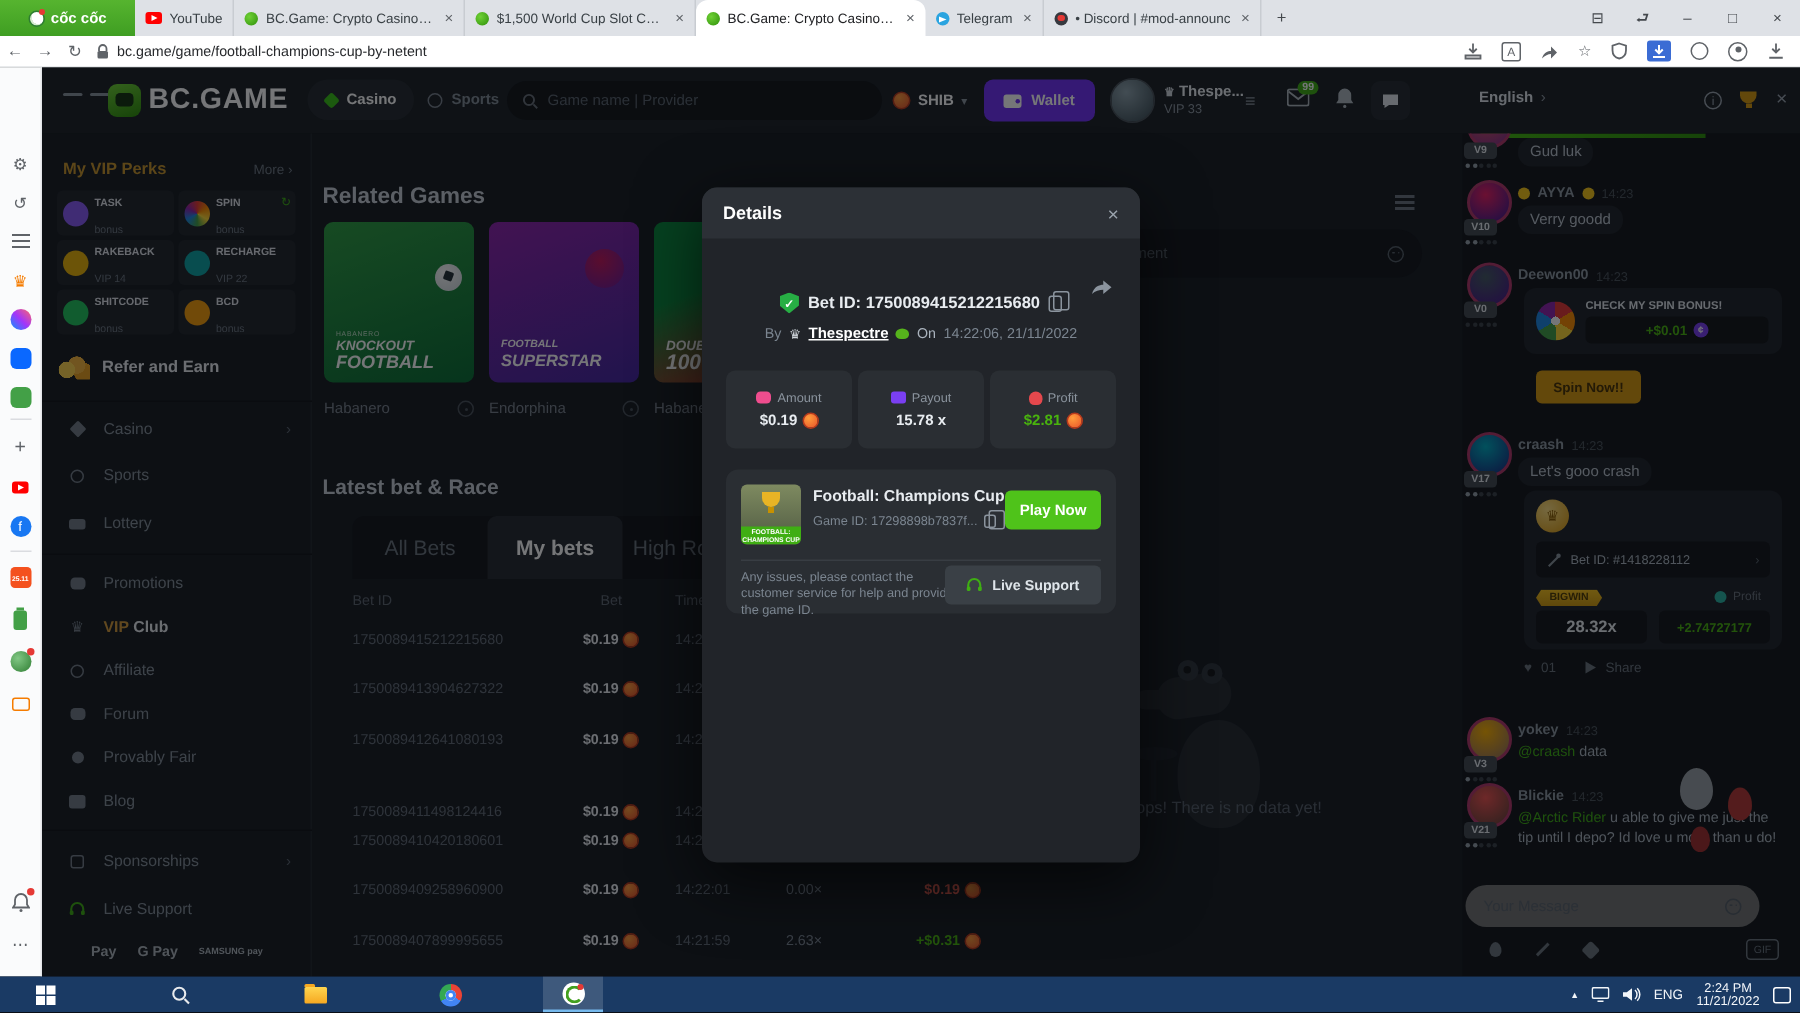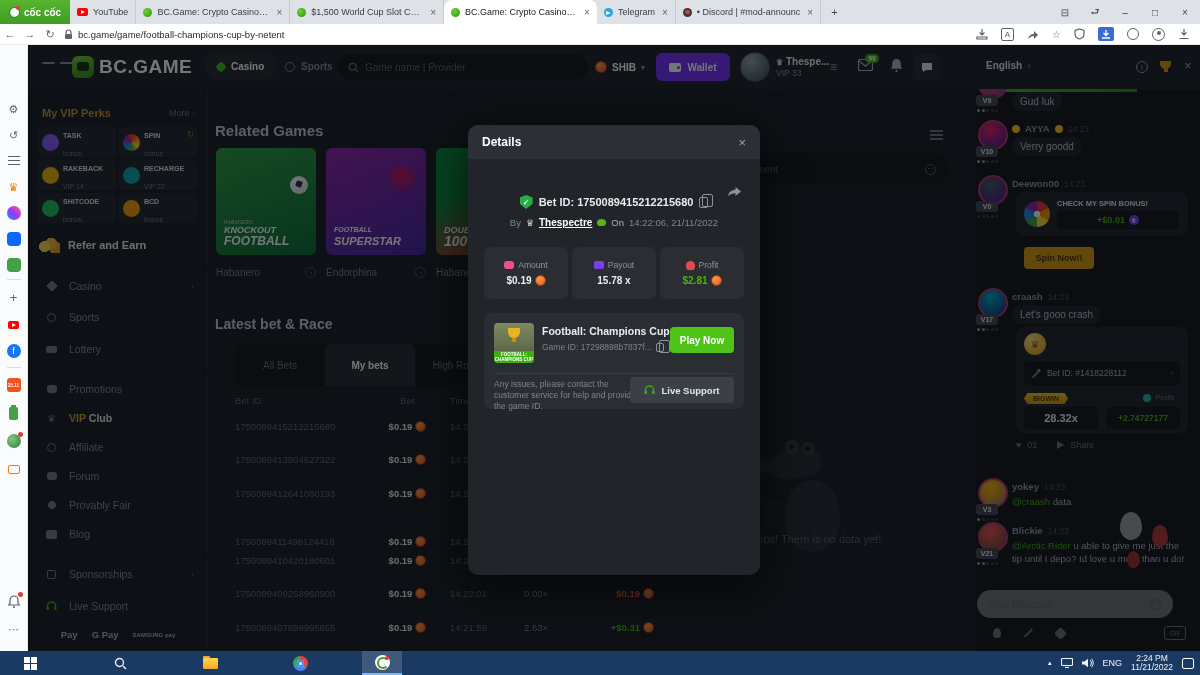--- a/index.html
+++ b/index.html
@@ -1,20 +1,20 @@
 <!DOCTYPE html>
 <html><head>
 <meta charset="utf-8">
 <style>
 *{margin:0;padding:0;box-sizing:border-box}
 body{font-family:"Liberation Sans",sans-serif;background:#000}
 #root{position:relative;width:1200px;height:675px;background:#0d0f12;overflow:hidden}
 
 #tabbar{position:absolute;left:0;top:0;width:1200px;height:24px;background:#dee1e6;display:flex;align-items:stretch}
-#brand{width:70px;background:linear-gradient(180deg,#56b42f,#3f9e22);color:#fff;font-weight:bold;font-size:10px;display:flex;align-items:center;justify-content:center;gap:4px}
+#brand{width:90px;background:linear-gradient(180deg,#56b42f,#3f9e22);color:#fff;font-weight:bold;font-size:10px;display:flex;align-items:center;justify-content:center;gap:4px}
 .brand-logo{width:11px;height:11px;border-radius:50%;background:radial-gradient(circle at 60% 40%,#fff 55%,#d7ecd0 56%);border:1.5px solid #2e7d32;position:relative}
 .brand-logo:after{content:"";position:absolute;right:-1px;top:-2px;width:4px;height:4px;border-radius:50%;background:#e53935}
 .tab{display:flex;align-items:center;gap:5px;padding:0 7px;font-size:9px;color:#394045;border-right:1px solid #c8ccd1;white-space:nowrap}
 .tab.active{background:#fff;border-radius:8px 8px 0 0;border-right:none;color:#202124}
 .tab .lbl{overflow:hidden;text-overflow:ellipsis;max-width:112px}
 .tclose{color:#5f6368;font-size:10px;margin-left:2px}
 .fav{width:9px;height:9px;border-radius:50%;flex:none;position:relative}
 .fav.yt{width:11px;height:8px;border-radius:2px;background:#f00}
 .fav.yt:after{content:"";position:absolute;left:4px;top:2px;border-left:4px solid #fff;border-top:2px solid transparent;border-bottom:2px solid transparent}
 .fav.bc{background:radial-gradient(circle at 35% 35%,#6fd135,#2e8f0a)}
@@ -94,21 +94,21 @@
 .gtag{font-size:4.5px;letter-spacing:.5px;color:#e8f5e9;opacity:.8}
 .gl1{font-size:9px;font-weight:900;font-style:italic;color:#fff;line-height:10px}
 .gl2{font-size:12px;font-weight:900;font-style:italic;color:#fff;line-height:12px}
 .gtext{position:absolute;left:8px;bottom:8px}
 .soccer{position:absolute;right:8px;top:28px;width:18px;height:18px;border-radius:50%;background:radial-gradient(circle at 35% 30%,#fff,#cfd8dc);}
 .soccer:after{content:"";position:absolute;left:6px;top:5px;width:6px;height:6px;background:#263238;border-radius:1px;transform:rotate(20deg)}
 .provrow{position:absolute;width:100px;display:flex;align-items:center;justify-content:space-between;font-size:10px;color:#79828c}
 .infoc{width:11px;height:11px;border-radius:50%;border:1px solid #4a525a;position:relative}
 .infoc:after{content:"";position:absolute;left:4px;top:4px;width:2px;height:2px;border-radius:50%;background:#4a525a}
 #tabsbar{position:absolute;left:207px;top:299px;width:425px;height:42px;background:#14171b;border-radius:8px 8px 0 0;display:flex}
-.btab{width:90px;display:flex;align-items:center;justify-content:center;font-size:10px;color:#6a737d}
+.btab{width:90px;display:flex;align-items:center;justify-content:center;font-size:14px;color:#6a737d}
 .btab.active{background:#262b31;border-radius:6px 6px 0 0;color:#fff;font-weight:bold}
 .trow{position:absolute;left:207px;width:425px;display:flex;align-items:center}
 .c-id{width:130px;font-size:9.5px;color:#636c76;overflow:hidden;white-space:nowrap}
 .c-bet{width:85px;display:flex;align-items:center;justify-content:center;gap:3px;font-size:9.5px;font-weight:bold;color:#e8ecf0}
 .c-time{width:55px;font-size:9.5px;color:#636c76}
 .c-pay{width:62px;text-align:center;font-size:9.5px;color:#7b8590}
 .c-prof{flex:1;display:flex;align-items:center;justify-content:flex-end;gap:3px;font-size:9.5px;font-weight:bold;padding-right:6px}
 .hdr .c-id,.hdr .c-bet,.hdr .c-time,.hdr .c-pay,.hdr .c-prof{font-weight:normal;color:#5d6670;font-size:9.5px}
 .shib.s11{width:11px;height:11px}
 .red{color:#e35d4f}.grn{color:#49b30e}

